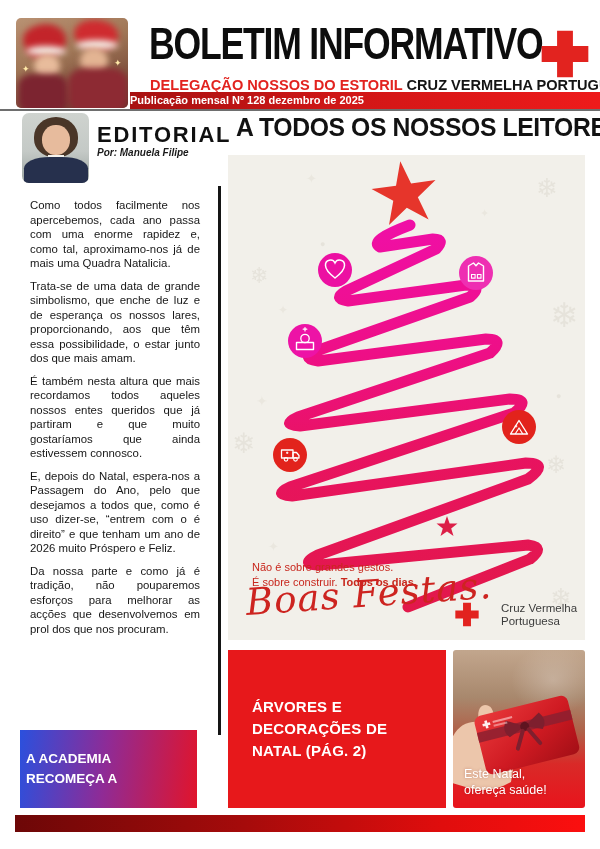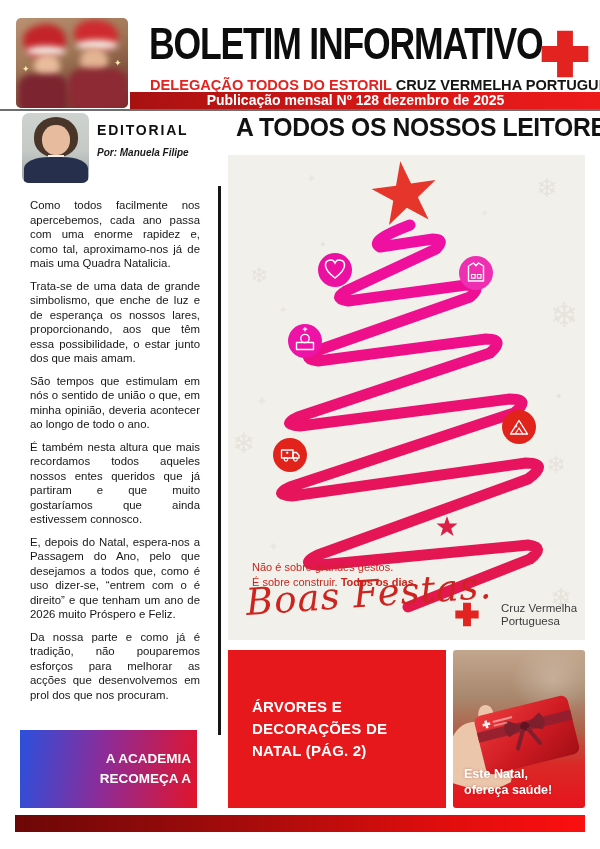--- a/index.html
+++ b/index.html
@@ -23,39 +23,39 @@
 
   .masthead-title { position:absolute; left:149px; top:21px; width:480px; white-space:nowrap;
     font-size:45px; font-weight:bold; letter-spacing:-1.5px; color:#0d0d0d; line-height:1;
     transform:scaleX(.79); transform-origin:left top; }
   .masthead-cross { position:absolute; left:539px; top:29px; width:52px; height:50px; }
   .masthead-sub { position:absolute; left:150px; top:77px; width:448px; font-size:14.6px; font-weight:bold; white-space:nowrap; letter-spacing:0; }
   .sub-red { color:#e2231f; }
   .sub-black { color:#141414; }
   .issue-bar { position:absolute; left:130px; top:92px; width:470px; height:17px;
     background:linear-gradient(90deg,#a81111 0%,#d01616 45%,#ee1b1b 100%);
-    color:#fff; font-size:14px; font-weight:bold; text-align:center; line-height:17px; padding-right:19px; }
+    color:#fff; font-size:11px; font-weight:bold; text-align:left; line-height:17px; padding-right:19px; }
   .header-rule { position:absolute; left:0; top:109px; width:600px; height:2px; background:#6e6e6e; }
 
   
   .editorial-photo { position:absolute; left:22px; top:113px; width:67px; height:70px; border-radius:7px; overflow:hidden;
     background:linear-gradient(180deg,#cfd3cf 0%,#c4c9c6 55%,#9aa3a0 100%); }
   .ep-hair { position:absolute; left:12px; top:4px; width:44px; height:40px; background:#4a3628; border-radius:50% 50% 45% 45%; }
   .ep-face { position:absolute; left:20px; top:12px; width:28px; height:30px; background:#e7bb9d; border-radius:48%; }
   .ep-shirt { position:absolute; left:26px; top:42px; width:16px; height:18px; background:#f3f2ee; }
   .ep-blazer { position:absolute; left:2px; top:44px; width:64px; height:28px; background:#26304d; border-radius:40% 40% 0 0; }
-  .editorial-heading { position:absolute; left:97px; top:122px; font-size:14px; font-weight:bold; letter-spacing:1.8px; color:#101010; }
+  .editorial-heading { position:absolute; left:97px; top:122px; font-size:22px; font-weight:bold; letter-spacing:1.8px; color:#101010; }
   .editorial-byline { position:absolute; left:97px; top:147px; font-size:10px; font-weight:bold; font-style:italic; color:#1a1a1a; }
   .editorial-body { position:absolute; left:22px; top:190px; width:186px; height:546px; overflow:hidden;
     font-size:11.4px; line-height:14.5px; text-align:justify; color:#161616; }
   .editorial-body p { margin:8px; }
   .column-divider { position:absolute; left:218px; top:186px; width:2.5px; height:549px; background:#151515; }
   .academia-box { position:absolute; left:20px; top:730px; width:177px; height:78px;
     background:linear-gradient(97deg,#2b50dd 0%,#8f2b96 48%,#e1142b 100%);
-    display:flex; align-items:center; justify-content:center; text-align:right;
+    display:flex; align-items:center; justify-content:center; text-align:left;
     color:#fff; font-size:13.5px; font-weight:bold; line-height:1.45; padding:0 6px; }
 
   
   .feature-headline { position:absolute; left:236px; top:113px; width:352px; white-space:nowrap;
     font-size:25.5px; font-weight:600; letter-spacing:-0.4px; color:#121212; transform:scaleX(.97); transform-origin:left top; }
   .festive-card { position:absolute; left:228px; top:155px; width:357px; height:485px; background:#f2f0ea; overflow:hidden; }
   .deco { position:absolute; color:#e6e3db; user-select:none; }
   .deco.sp { color:#eae7df; }
   .tree-svg { position:absolute; left:0; top:0; }
   .card-tagline { position:absolute; left:24px; top:405px; font-size:11px; font-weight:500; color:#c8271d; line-height:15px; }
@@ -67,21 +67,21 @@
 
   .arvores-box { position:absolute; left:228px; top:650px; width:218px; height:158px; background:#e7181b;
     display:flex; align-items:center; padding-left:24px; padding-right:10px;
     color:#fff; font-size:15px; font-weight:bold; line-height:1.45; letter-spacing:.2px; }
 
   .gift-photo { position:absolute; left:453px; top:650px; width:132px; height:158px; border-radius:3px; overflow:hidden;
     background:
       radial-gradient(60px 50px at 100px 30px, rgba(255,255,255,.25), rgba(255,255,255,0) 70%),
       linear-gradient(180deg,#c2a68d 0%,#a8886d 30%,#b06048 52%,#d92a28 72%,#e8141c 100%); }
   .gift-art { position:absolute; left:0; top:0; }
-  .gift-caption { position:absolute; left:11px; top:116px; color:#fff; font-size:12.5px; line-height:16px; font-weight:700;
+  .gift-caption { position:absolute; left:11px; top:116px; color:#fff; font-size:12.5px; line-height:16px; font-weight:400;
     text-shadow:0 0 3px rgba(120,0,0,.35); }
 
   .bottom-bar { position:absolute; left:15px; top:815px; width:570px; height:17px;
     background:linear-gradient(90deg,#6d0707 0%,#a50b0b 40%,#e00d0d 75%,#fb0f0f 100%); }
 </style>
 </head>
 <body>
 
 <div class="page">
 
@@ -98,42 +98,41 @@
     <span class="hp-sparkle" style="left:98px;top:40px">✦</span>
   </div>
 
   <div class="masthead-title">BOLETIM INFORMATIVO</div>
 
   <svg class="masthead-cross" viewBox="0 0 24 24">
     <path d="M8.2 0.8 h7.6 v7.4 h7.4 v7.6 h-7.4 v7.4 h-7.6 v-7.4 h-7.4 v-7.6 h7.4 z" fill="#e2231f"></path>
   </svg>
 
   <div class="masthead-sub">
-    <span class="sub-red">DELEGAÇÃO TODOS DO ESTORIL</span>
+    <span class="sub-red">DELEGAÇÃO NOSSOS DO ESTORIL</span>
     <span class="sub-black">CRUZ VERMELHA PORTUGUESA</span>
   </div>
 
   <div class="issue-bar">Publicação mensal Nº 128 dezembro de 2025</div>
   <div class="header-rule"></div>
 
   <div class="editorial-photo">
     <div class="ep-hair"></div>
     <div class="ep-face"></div>
     <div class="ep-shirt"></div>
     <div class="ep-blazer"></div>
   </div>
 
   <div class="editorial-heading">EDITORIAL</div>
   <div class="editorial-byline">Por: Manuela Filipe</div>
 
   <div class="editorial-body">
     <div>
         <p>Como todos facilmente nos apercebemos, cada ano passa com uma enorme rapidez e, como tal, aproximamo-nos já de mais uma Quadra Natalicia.</p>
         <p>Trata-se de uma data de grande simbolismo, que enche de luz e de esperança os nossos lares, proporcionando, aos que têm essa possibilidade, o estar junto dos que mais amam.</p>
-        <p>São tempos que estimulam em nós o sentido de união o que, em minha opinião, deveria acontecer ao longo de todo o ano.</p>
         <p>É também nesta altura que mais recordamos todos aqueles nossos entes queridos que já partiram e que muito gostaríamos que ainda estivessem connosco.</p>
         <p>E, depois do Natal, espera-nos a Passagem do Ano, pelo que desejamos a todos que, como é uso dizer-se, “entrem com o é direito” e que tenham um ano de 2026 muito Próspero e Feliz.</p>
         <p>Da nossa parte e como já é tradição, não pouparemos esforços para melhorar as acções que desenvolvemos em prol dos que nos procuram.</p>
       </div>
 
   </div>
 
   <div class="column-divider"></div>
 
   <div class="academia-box">

